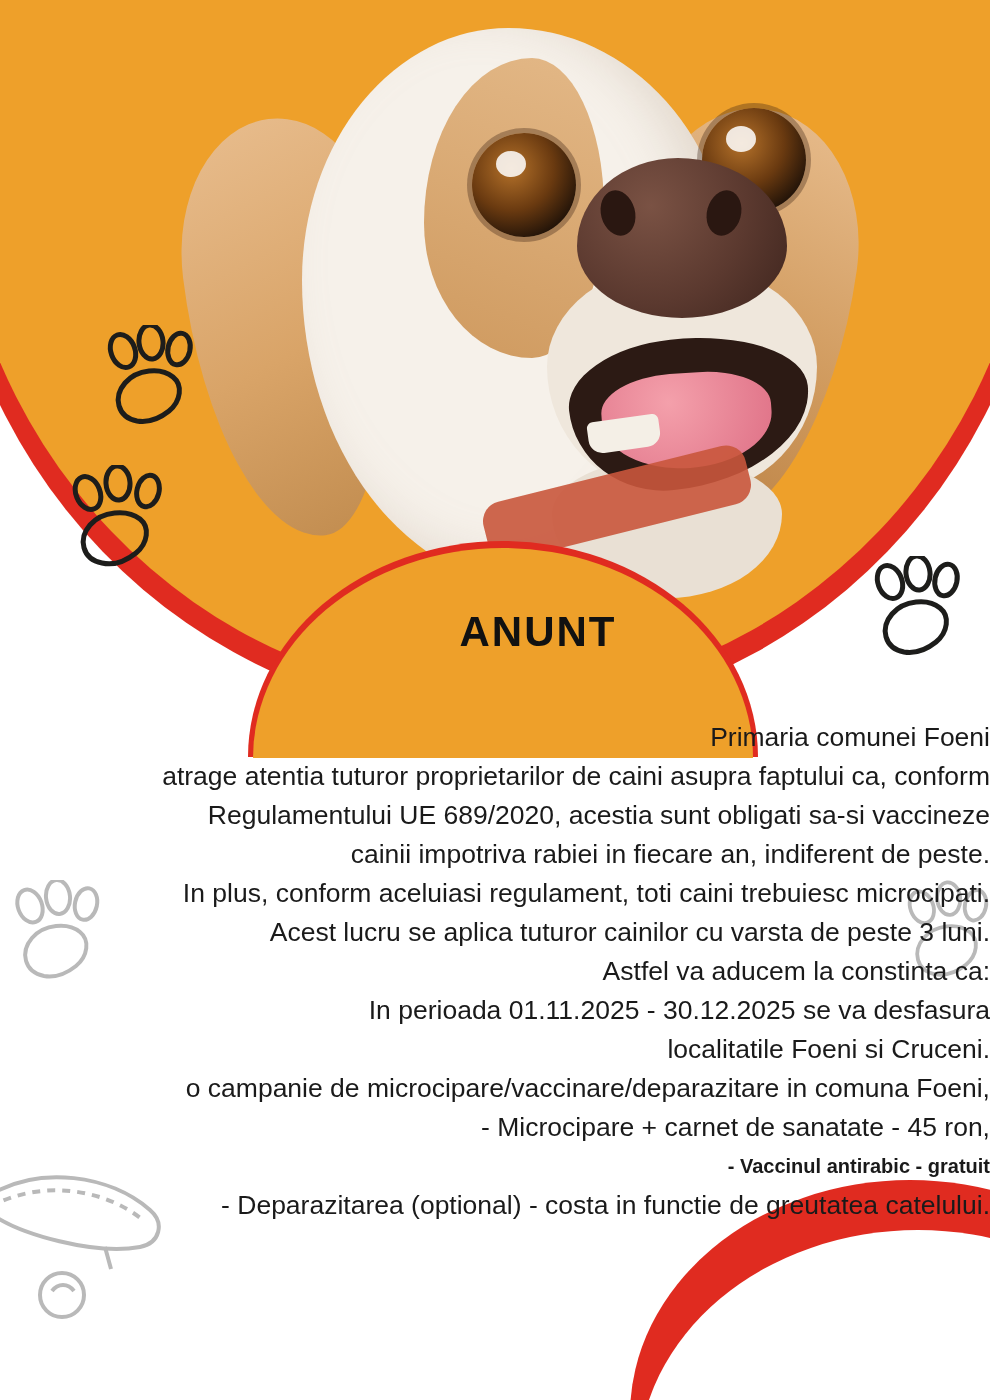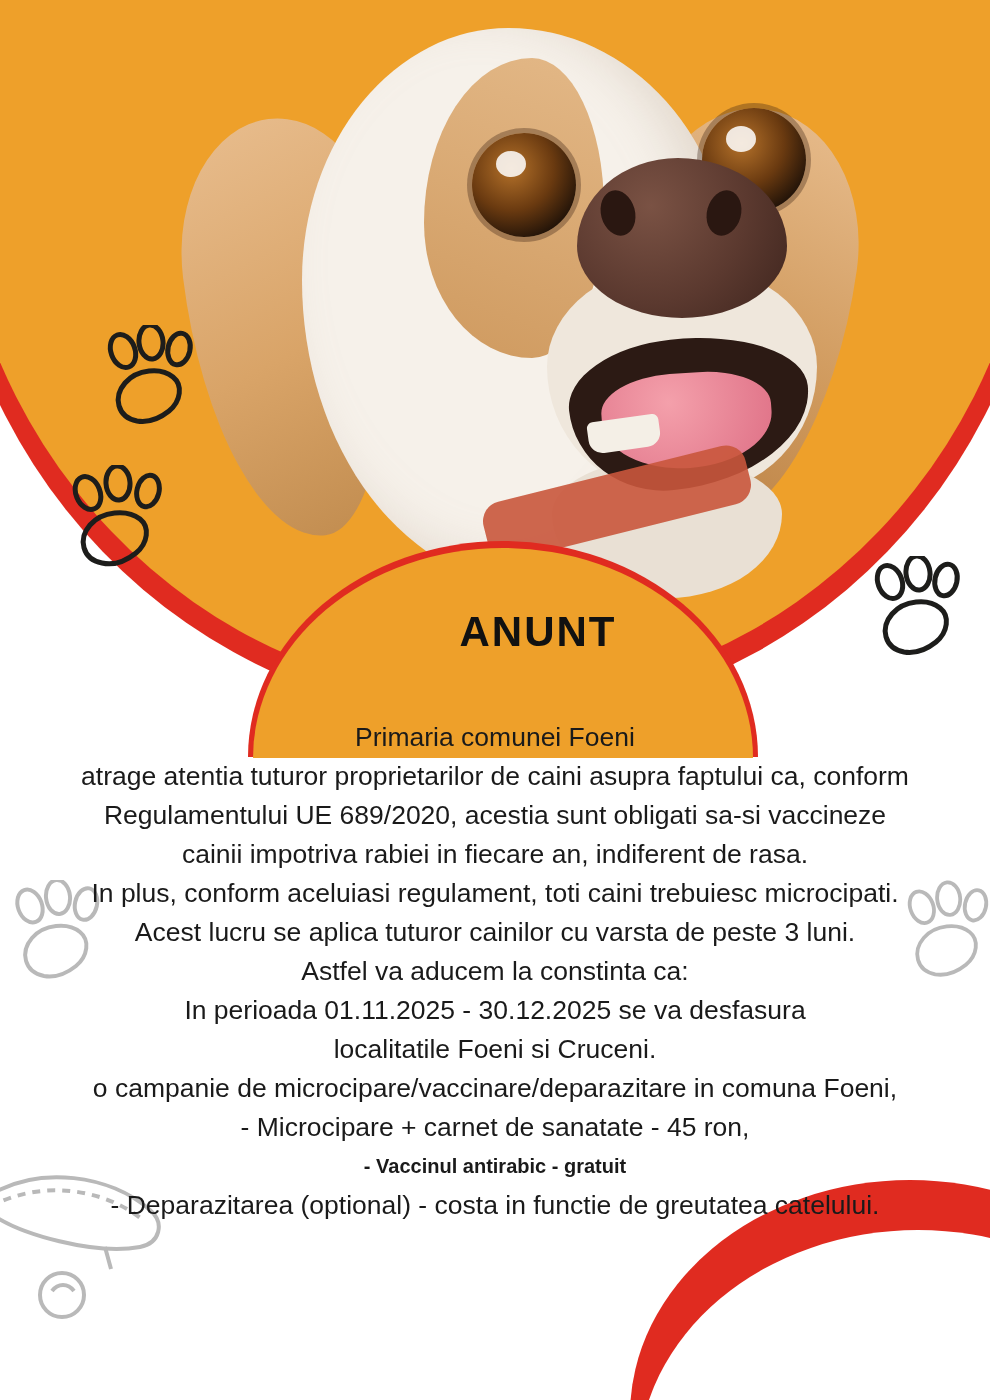--- a/index.html
+++ b/index.html
@@ -231,21 +231,21 @@
     z-index: 6;
     padding-left: 43px;
   }
 
   
   .body-text {
     position: absolute;
     top: 718px;
     left: 0;
     width: 990px;
-    text-align: center;
+    text-align: right;
     z-index: 6;
     color: #1a1a1a;
     font-size: 26.5px;
     line-height: 39px;
   }
   .body-text .line { white-space: nowrap; }
   .bold { font-weight: bold; font-size: 20px; }
   .spacer { height: 30px; }
   .contact {
     font-size: 26.5px;
@@ -364,21 +364,21 @@
       <path d="M28 30 c-14 -14 -28 -6 -26 8 c-14 2 -16 18 -2 24 c10 5 20 0 24 -6 l96 26 c0 12 14 20 24 12 c12 10 26 -2 20 -16 c12 -6 8 -22 -6 -22 c-8 -10 -22 -6 -24 6 l-96 -26 c2 -10 -4 -14 -10 -6 z"></path>
     </g>
   </svg>
 
   <div class="anunt">ANUNT</div>
 
   <div class="body-text">
     <div class="line">Primaria comunei Foeni</div>
     <div class="line">atrage atentia tuturor proprietarilor de caini asupra faptului ca, conform</div>
     <div class="line">Regulamentului UE 689/2020, acestia sunt obligati sa-si vaccineze</div>
-    <div class="line">cainii impotriva rabiei in fiecare an, indiferent de rasa.</div>
+    <div class="line">cainii impotriva rabiei in fiecare an, indiferent de peste.</div>
     <div class="line">In plus, conform aceluiasi regulament, toti caini trebuiesc microcipati.</div>
     <div class="line">Acest lucru se aplica tuturor cainilor cu varsta de peste 3 luni.</div>
     <div class="line">Astfel va aducem la constinta ca:</div>
     <div class="line">In perioada 01.11.2025 - 30.12.2025 se va desfasura</div>
     <div class="line">localitatile Foeni si Cruceni.</div>
     <div class="line">o campanie de microcipare/vaccinare/deparazitare  in comuna Foeni,</div>
     <div class="line">-   Microcipare + carnet de sanatate - 45 ron,</div>
     <div class="line bold">-   Vaccinul antirabic - gratuit</div>
     <div class="line">-   Deparazitarea (optional) - costa in functie de greutatea catelului.</div>
 

